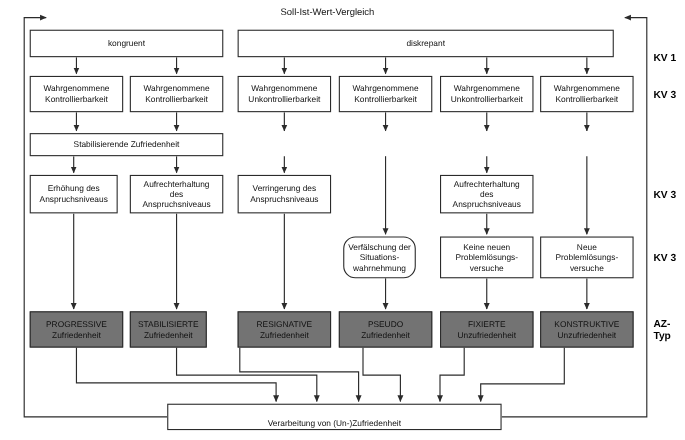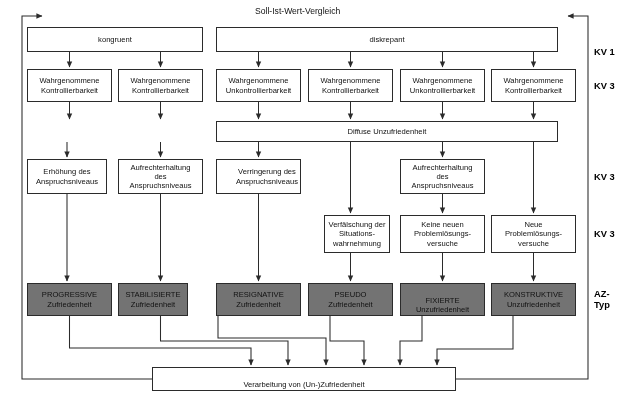--- a/index.html
+++ b/index.html
@@ -100,44 +100,44 @@
   </div>
   <div class="box" style="left:400px;top:69px;width:85px;height:33px;">
     <span class="lbl">Wahrgenommene
 Unkontrollierbarkeit</span>
   </div>
   <div class="box" style="left:491px;top:69px;width:85px;height:33px;">
     <span class="lbl">Wahrgenommene
 Kontrollierbarkeit</span>
   </div>
 
-  <div class="box" style="left:216px;top:121px;width:342px;height:21px;">
-    <span class="lbl">Diffuse Unzufriedenheit</span>
+  <div class="box" style="left:27px;top:121px;width:176px;height:21px;">
+    <span class="lbl">Stabilisierende Zufriedenheit</span>
   </div>
 
   <div class="box" style="left:27px;top:159px;width:80px;height:35px;">
     <span class="lbl">Erhöhung des
 Anspruchsniveaus</span>
   </div>
   <div class="box" style="left:118px;top:159px;width:85px;height:35px;">
     <span class="lbl">Aufrechterhaltung
 des
 Anspruchsniveaus</span>
   </div>
-  <div class="box" style="left:216px;top:159px;width:85px;height:35px;justify-content:flex-end;">
+  <div class="box" style="left:216px;top:159px;width:85px;height:35px;">
     <span class="lbl">Verringerung des
 Anspruchsniveaus</span>
   </div>
   <div class="box" style="left:400px;top:159px;width:85px;height:35px;">
     <span class="lbl">Aufrechterhaltung
 des
 Anspruchsniveaus</span>
   </div>
 
-  <div class="box" style="left:324px;top:215px;width:66px;height:38px;">
+  <div class="box" style="left:312px;top:215px;width:66px;height:38px;border-radius:11px;">
     <span class="lbl">Verfälschung der
 Situations-
 wahrnehmung</span>
   </div>
   <div class="box" style="left:400px;top:215px;width:85px;height:38px;">
     <span class="lbl">Keine neuen
 Problemlösungs-
 versuche</span>
   </div>
   <div class="box" style="left:491px;top:215px;width:85px;height:38px;">
@@ -155,21 +155,21 @@
 Zufriedenheit</span>
   </div>
   <div class="box shaded" style="left:216px;top:283px;width:85px;height:33px;">
     <span class="lbl">RESIGNATIVE
 Zufriedenheit</span>
   </div>
   <div class="box shaded" style="left:308px;top:283px;width:85px;height:33px;">
     <span class="lbl">PSEUDO
 Zufriedenheit</span>
   </div>
-  <div class="box shaded" style="left:400px;top:283px;width:85px;height:33px;align-items:flex-end;">
+  <div class="box shaded" style="left:400px;top:283px;width:85px;height:33px;">
     <span class="lbl">FIXIERTE
 Unzufriedenheit</span>
   </div>
   <div class="box shaded" style="left:491px;top:283px;width:85px;height:33px;">
     <span class="lbl">KONSTRUKTIVE
 Unzufriedenheit</span>
   </div>
 
   <div class="box" style="left:152px;top:367px;width:304px;height:24px;align-items:flex-end;">
     <span class="lbl">Verarbeitung von (Un-)Zufriedenheit</span>

